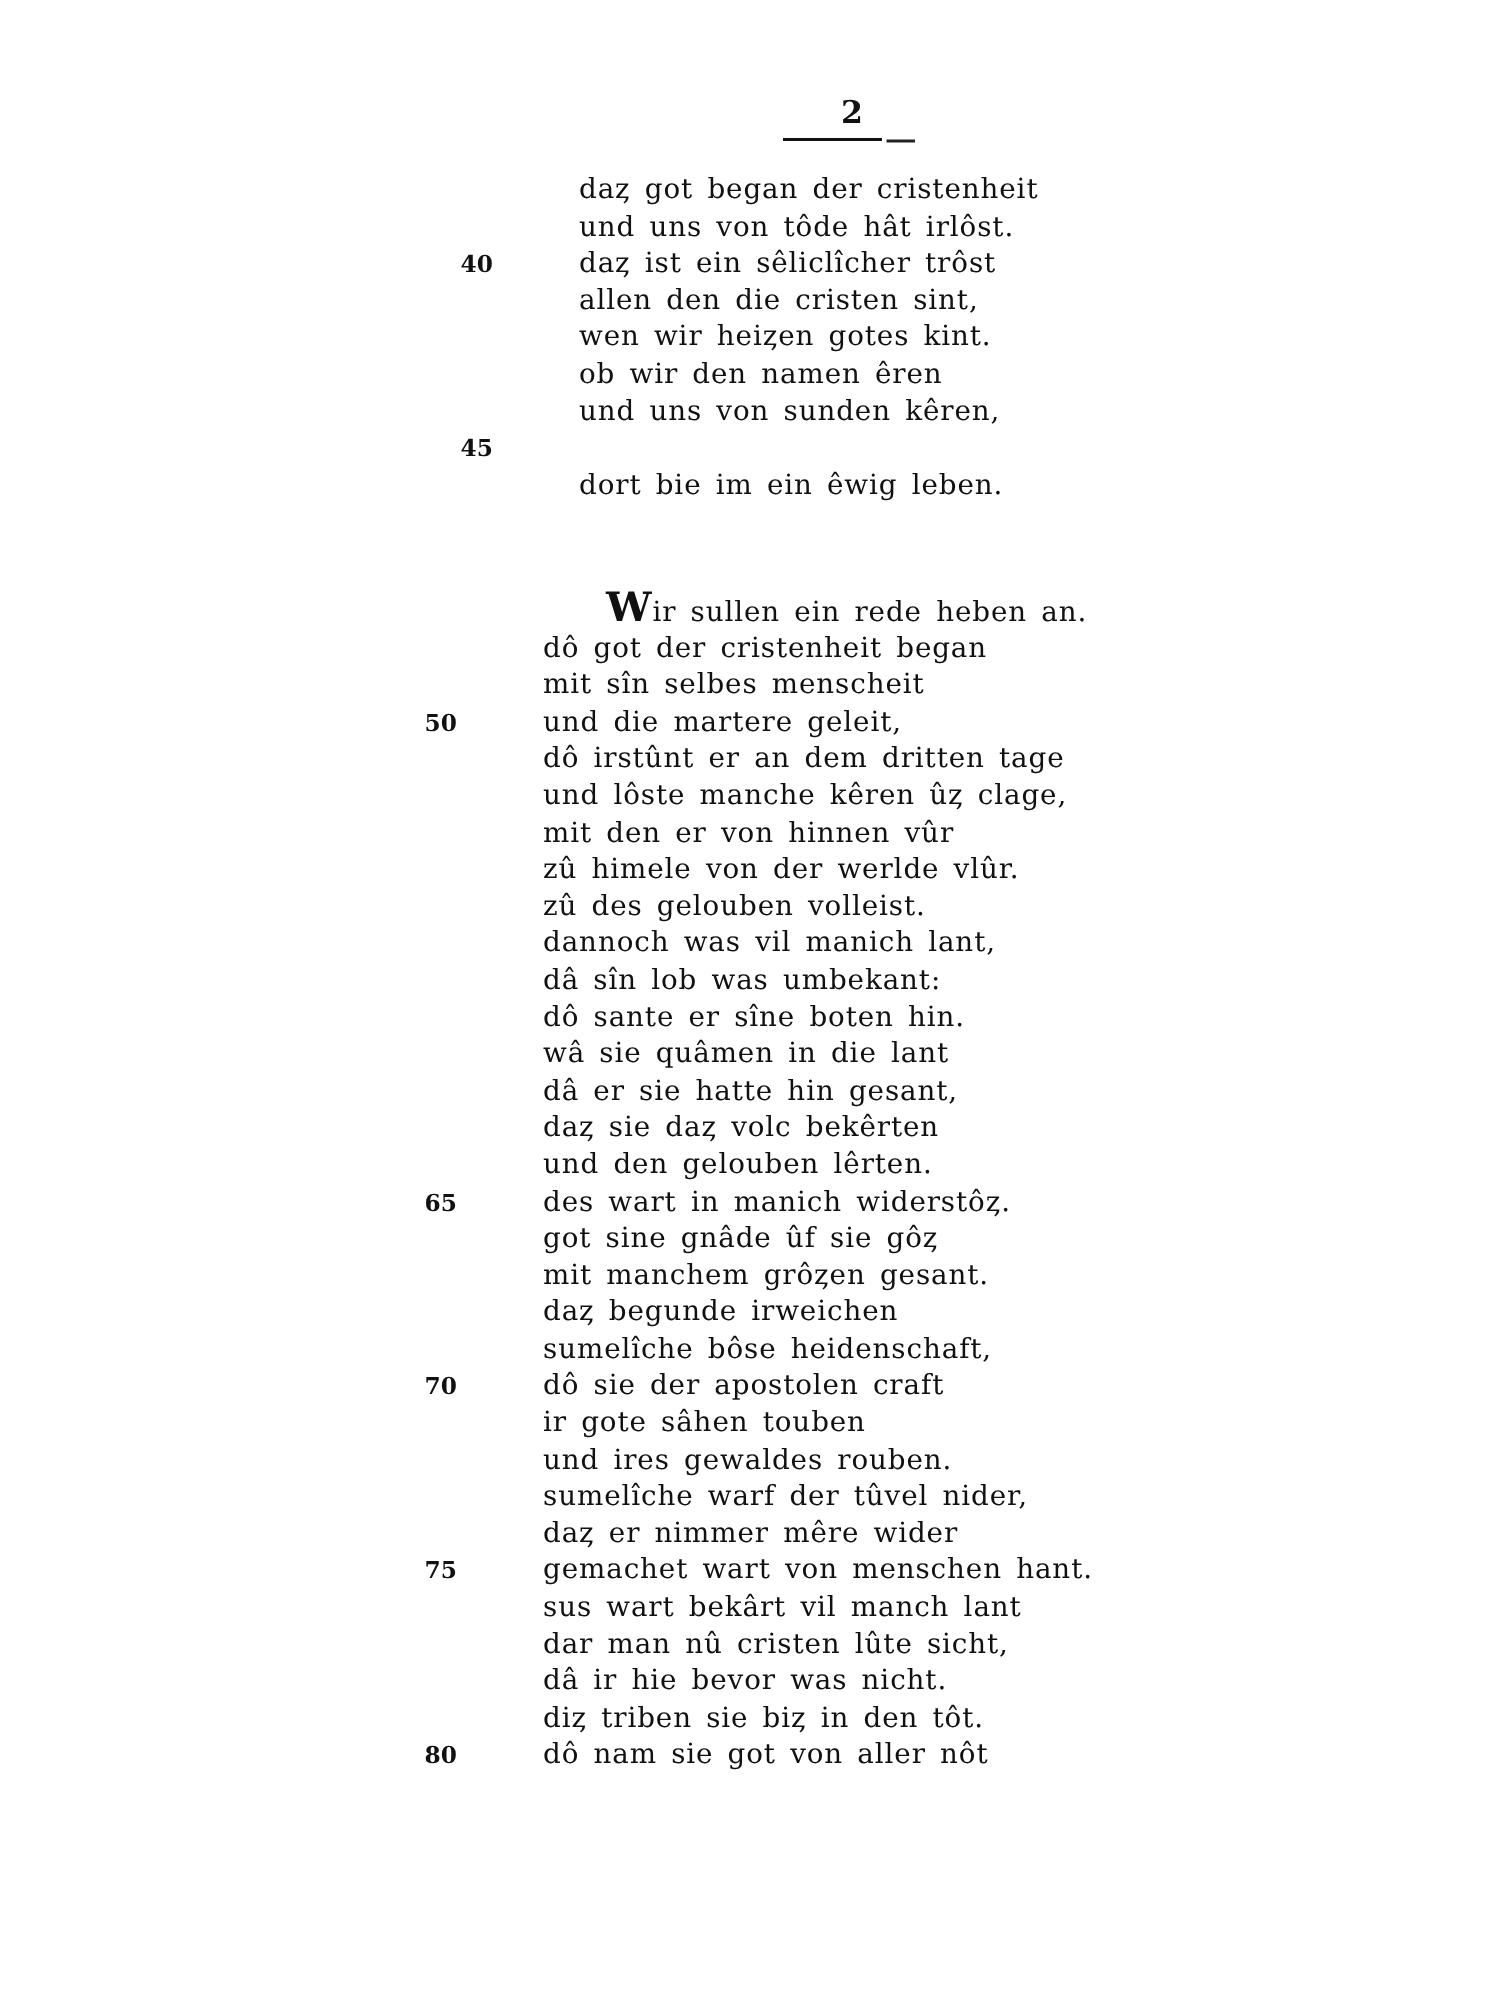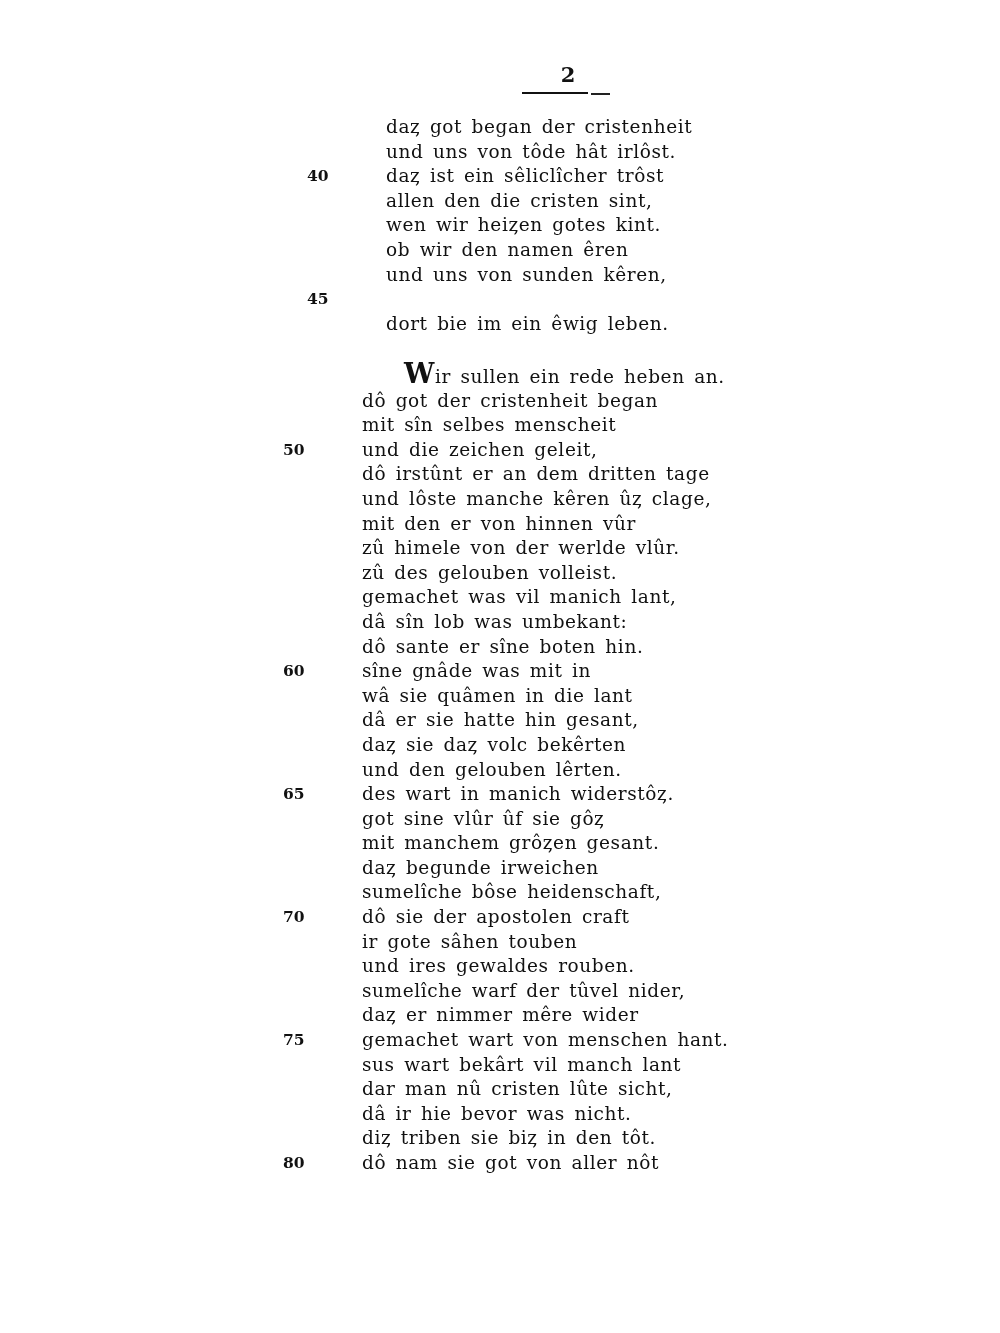--- a/index.html
+++ b/index.html
@@ -118,35 +118,35 @@
     </div>
     <div class="verse-line">
       <span class="line-number">45</span>
     </div>
     <div class="verse-line">
       <span class="line-number"></span>
       <span class="verse-text">dort bie im ein êwig leben.</span>
     </div>
   </div>
 
-<div class="stanza" id="stanza2" style="top:364px;">
+<div class="stanza" id="stanza2" style="top:396px;">
   <div class="verse-line">
     <span class="verse-text indent"><span class="initial">W</span><span>ir sullen ein rede heben an.</span></span>
   </div>
 <div class="verse-line">
       <span class="line-number"></span>
       <span class="verse-text">dô got der cristenheit began</span>
     </div>
     <div class="verse-line">
       <span class="line-number"></span>
       <span class="verse-text">mit sîn selbes menscheit</span>
     </div>
     <div class="verse-line">
       <span class="line-number">50</span>
-      <span class="verse-text">und die zeichen geleit,</span>
+      <span class="verse-text">und die martere geleit,</span>
     </div>
     <div class="verse-line">
       <span class="line-number"></span>
       <span class="verse-text">dô irstûnt er an dem dritten tage</span>
     </div>
     <div class="verse-line">
       <span class="line-number"></span>
       <span class="verse-text">und lôste manche kêren ûȥ clage,</span>
     </div>
     <div class="verse-line">
@@ -156,33 +156,29 @@
     <div class="verse-line">
       <span class="line-number"></span>
       <span class="verse-text">zû himele von der werlde vlûr.</span>
     </div>
     <div class="verse-line">
       <span class="line-number"></span>
       <span class="verse-text">zû des gelouben volleist.</span>
     </div>
     <div class="verse-line">
       <span class="line-number"></span>
-      <span class="verse-text">gemachet was vil manich lant,</span>
+      <span class="verse-text">dannoch was vil manich lant,</span>
     </div>
     <div class="verse-line">
       <span class="line-number"></span>
       <span class="verse-text">dâ sîn lob was umbekant:</span>
     </div>
     <div class="verse-line">
       <span class="line-number"></span>
       <span class="verse-text">dô sante er sîne boten hin.</span>
-    </div>
-    <div class="verse-line">
-      <span class="line-number">60</span>
-      <span class="verse-text">sîne gnâde was mit in</span>
     </div>
     <div class="verse-line">
       <span class="line-number"></span>
       <span class="verse-text">wâ sie quâmen in die lant</span>
     </div>
     <div class="verse-line">
       <span class="line-number"></span>
       <span class="verse-text">dâ er sie hatte hin gesant,</span>
     </div>
     <div class="verse-line">
@@ -192,21 +188,21 @@
     <div class="verse-line">
       <span class="line-number"></span>
       <span class="verse-text">und den gelouben lêrten.</span>
     </div>
     <div class="verse-line">
       <span class="line-number">65</span>
       <span class="verse-text">des wart in manich widerstôȥ.</span>
     </div>
     <div class="verse-line">
       <span class="line-number"></span>
-      <span class="verse-text">got sine vlûr ûf sie gôȥ</span>
+      <span class="verse-text">got sine gnâde ûf sie gôȥ</span>
     </div>
     <div class="verse-line">
       <span class="line-number"></span>
       <span class="verse-text">mit manchem grôȥen gesant.</span>
     </div>
     <div class="verse-line">
       <span class="line-number"></span>
       <span class="verse-text">daȥ begunde irweichen</span>
     </div>
     <div class="verse-line">

